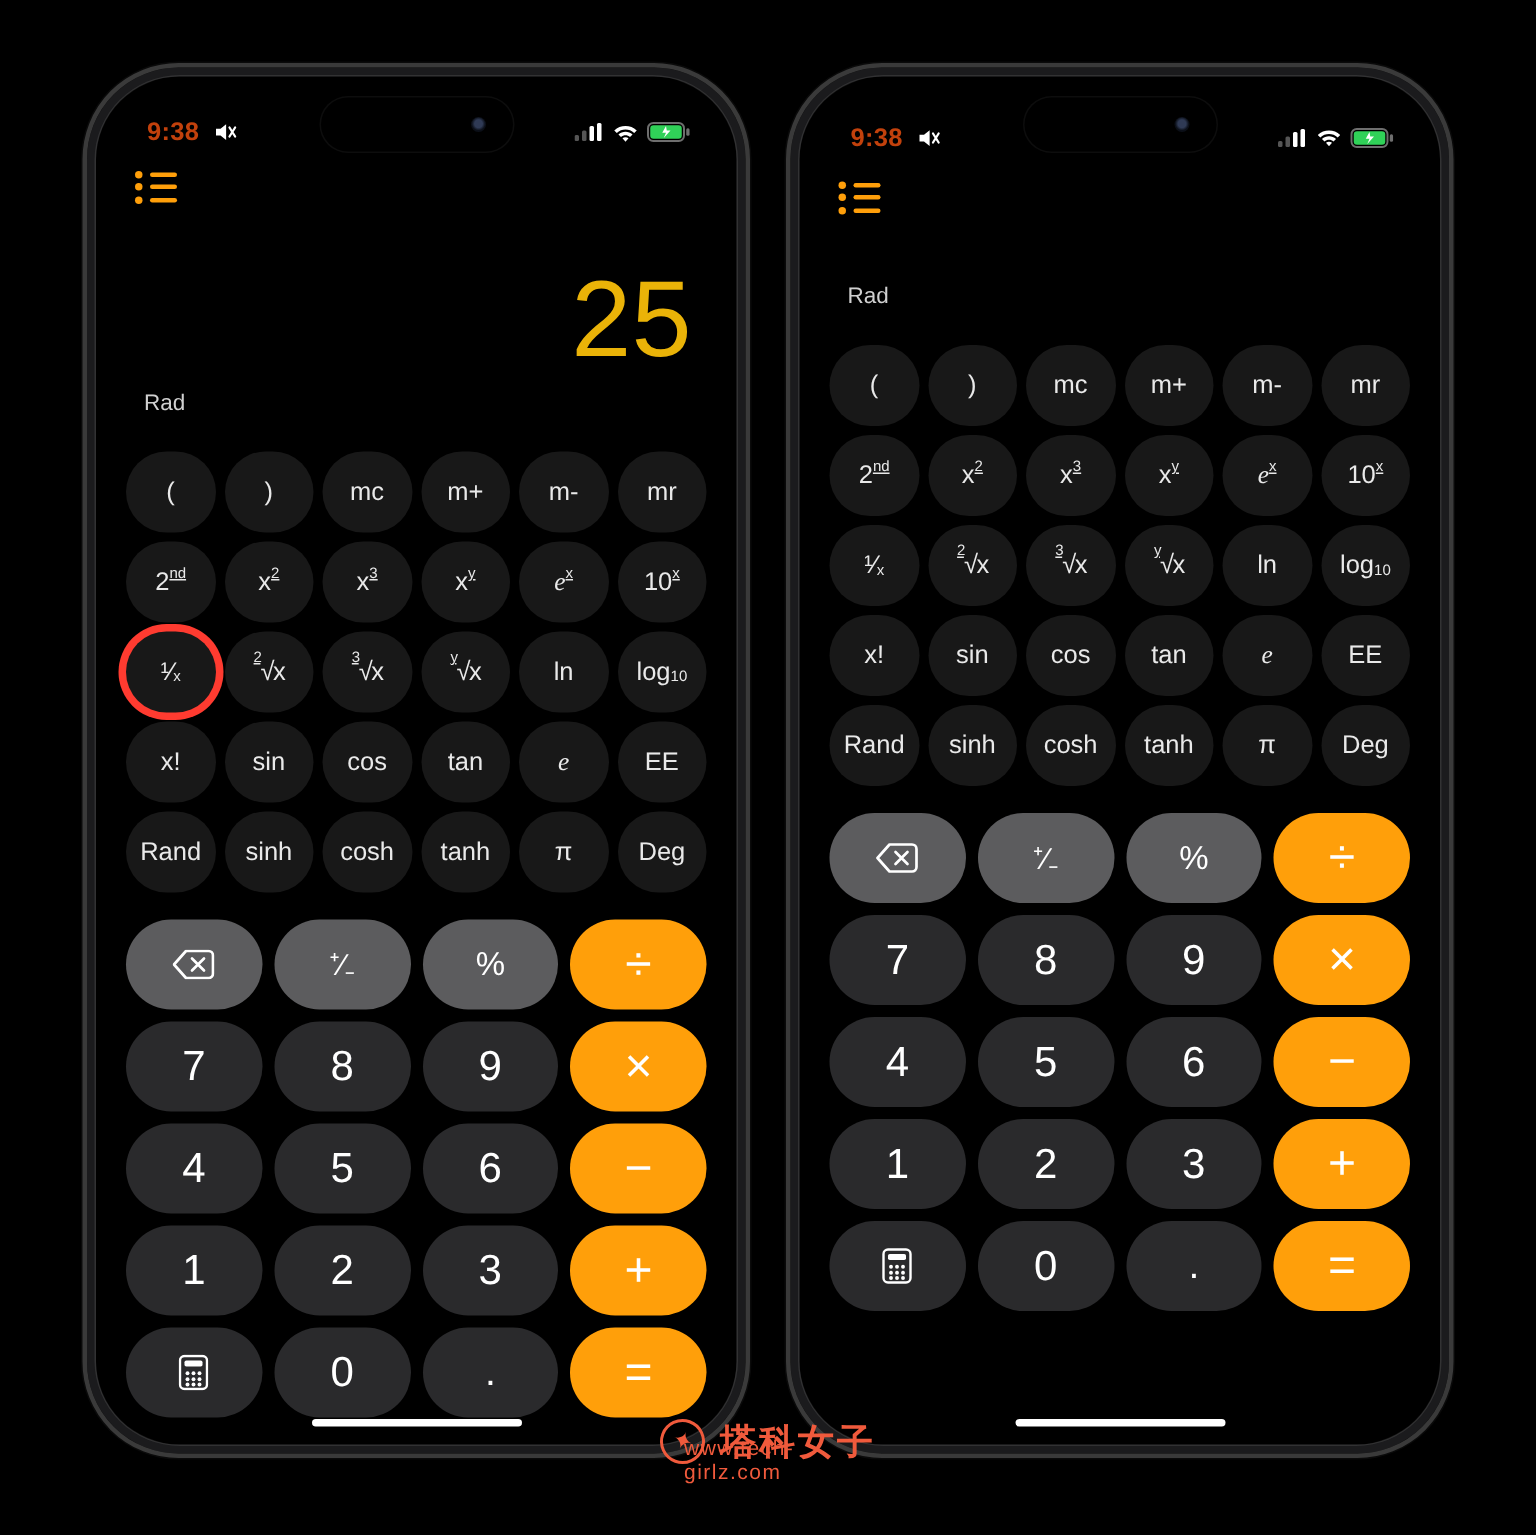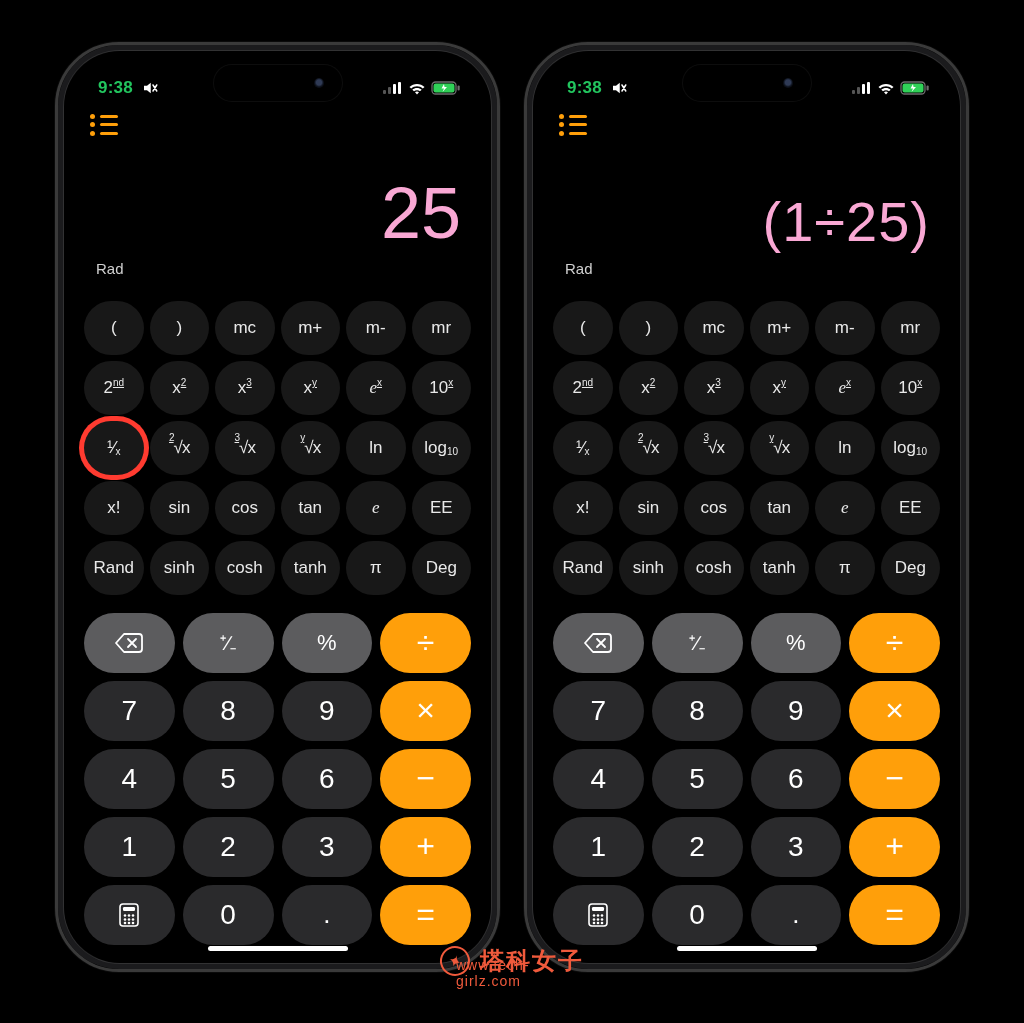--- a/index.html
+++ b/index.html
@@ -56,21 +56,21 @@
     background:#000;
     overflow:hidden;
     display:flex; flex-direction:column;
   }
 
   
   .status{
     height:56px;
     display:flex; align-items:center; justify-content:space-between;
     padding:18px 26px 0 30px;
-    color:#22c55e; font-size:17px; font-weight:600;
+    color:#c2410c; font-size:17px; font-weight:600;
     letter-spacing:0.2px;
   }
   .status .left{ display:flex; align-items:center; gap:8px; }
   .status .right{ display:flex; align-items:center; gap:5px; }
   .mute-icon svg, .signal svg, .wifi svg, .battery svg{ display:block; }
 
   
   .app-header{
     padding:10px 22px 4px 22px;
   }
@@ -80,21 +80,21 @@
   .list-btn .row{ display:flex; align-items:center; gap:5px;}
   .list-btn .dot{ width:5px;height:5px;border-radius:50%;background:#ff9f0a;}
   .list-btn .line{ flex:1;height:3px;border-radius:2px;background:#ff9f0a;}
 
   
   .display-area{
     flex:0 0 auto;
     padding: 36px 26px 10px 26px;
   }
   .main-disp{
-    color:#f9a8d4; text-align:right;
+    color:#eab308; text-align:right;
     font-weight:300;
     white-space:nowrap;
     height:78px;
     display:flex;align-items:flex-end;justify-content:flex-end;
   }
   .main-disp.big   { font-size:72px; }
   .main-disp.medium{ font-size:56px; letter-spacing:1px;}
   .mode-rad{ color:#d0d0d0; font-size:15px; padding:6px 2px 4px 2px;}
 
   
@@ -392,21 +392,20 @@
               <span class="line"></span>
             </div>
           <div class="row">
               <span class="dot"></span>
               <span class="line"></span>
             </div>
         </div>
       </div>
 
       <div class="display-area">
-        <div class="main-disp medium">(1÷25)</div>
         <div class="mode-rad">Rad</div>
       </div>
 
       <div class="sci-grid">
         <div class="sci-btn">(</div>
           <div class="sci-btn">)</div>
           <div class="sci-btn">mc</div>
           <div class="sci-btn">m+</div>
           <div class="sci-btn">m-</div>
           <div class="sci-btn">mr</div>

